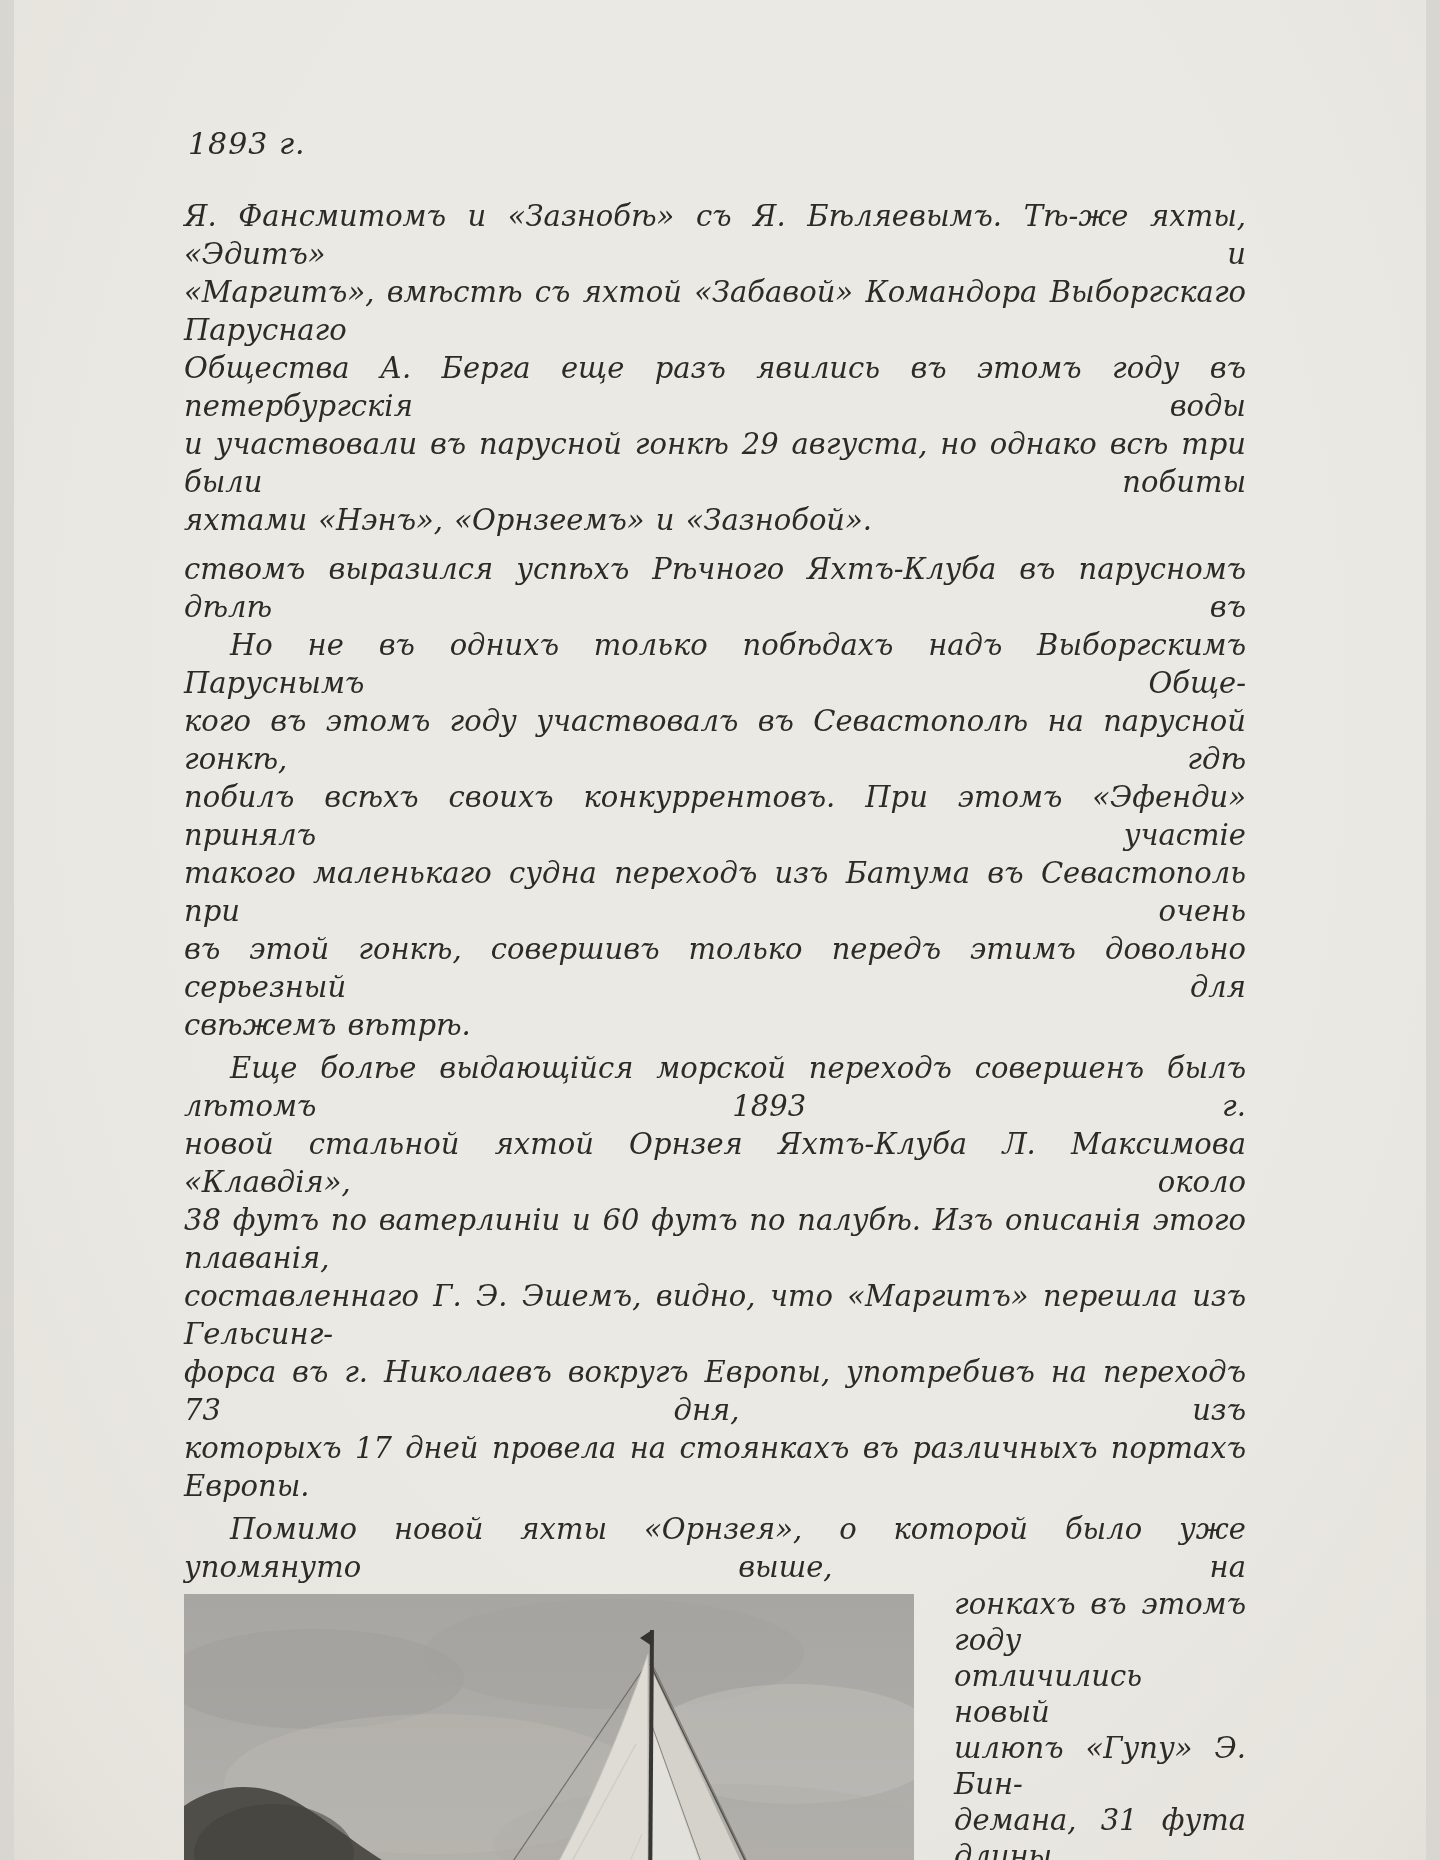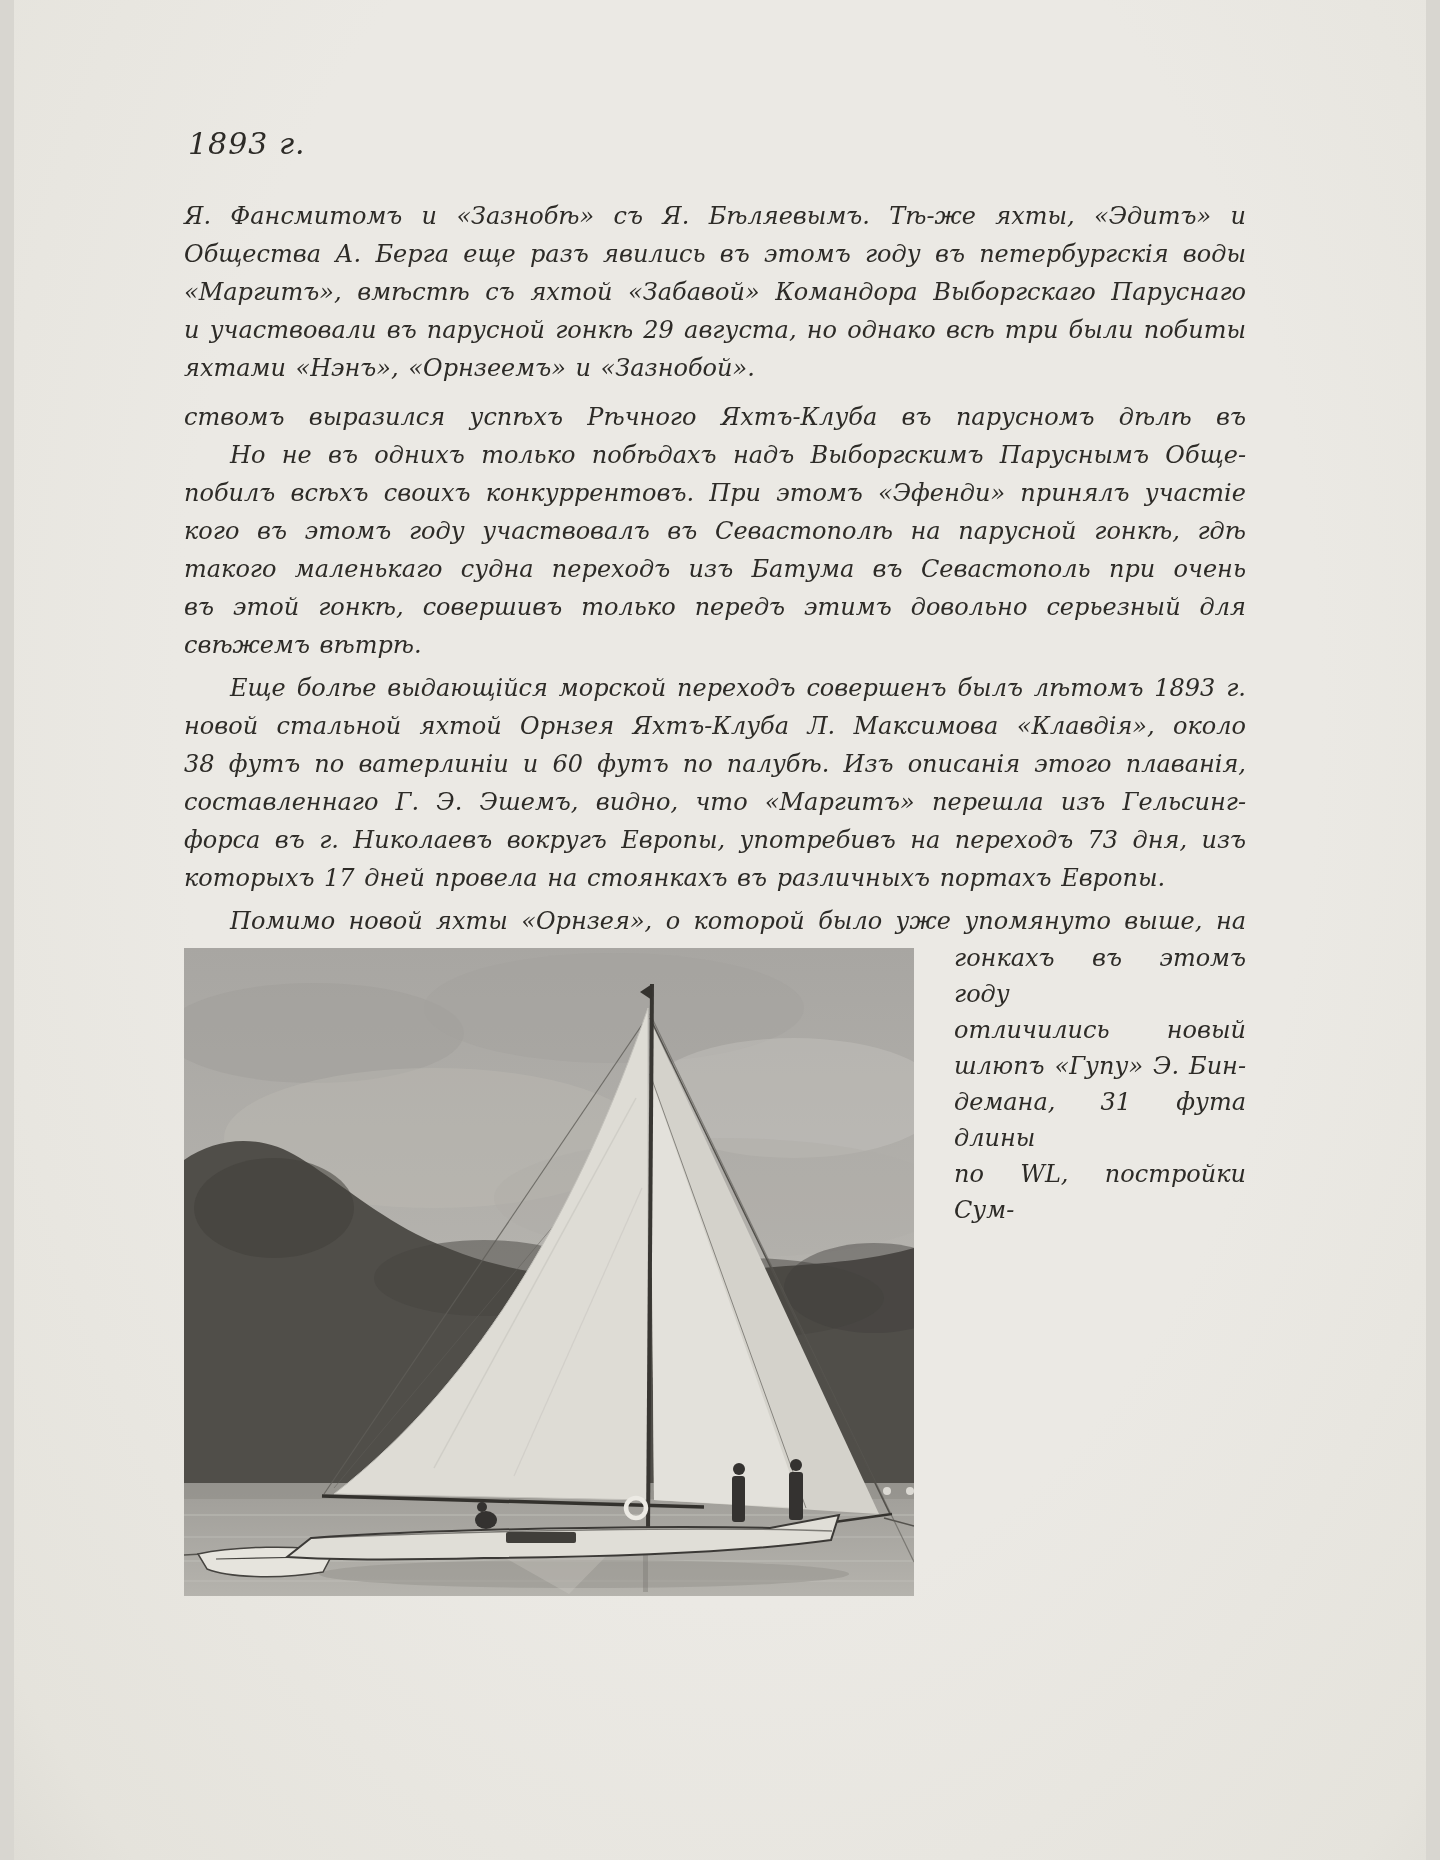--- a/index.html
+++ b/index.html
@@ -19,21 +19,21 @@
     margin:126px 0 0 4px;
     font-size:30px;
     letter-spacing:1px;
   }
   .para{margin:0;}
   .p1{margin-top:36px;}
   .p2{margin-top:11px;}
   .p3{margin-top:5px;}
   .p4{margin-top:5px;}
   .ln{
-    font-size:24px;
+    font-size:29px;
     line-height:38px;
     text-align:justify;
     text-align-last:justify;
     word-spacing:2px;
     white-space:normal;
   }
   .ln.end{text-align-last:left;}
   .ln.ind{text-indent:46px;}
   .rc{line-height:36px;}
   .figwrap{
@@ -50,31 +50,31 @@
 </head>
 <body>
 
 <div class="page">
   <div class="content">
 
     <div class="hdr">1893 г.</div>
 
     <div class="para p1">
       <div class="ln">Я. Фансмитомъ и «Зазнобѣ» съ Я. Бѣляевымъ. Тѣ-же яхты, «Эдитъ» и</div>
+      <div class="ln">«Маргитъ», вмѣстѣ съ яхтой «Забавой» Командора Выборгскаго Паруснаго</div>
       <div class="ln">Общества А. Берга еще разъ явились въ этомъ году въ петербургскія воды</div>
-      <div class="ln">«Маргитъ», вмѣстѣ съ яхтой «Забавой» Командора Выборгскаго Паруснаго</div>
       <div class="ln">и участвовали въ парусной гонкѣ 29 августа, но однако всѣ три были побиты</div>
       <div class="ln end">яхтами «Нэнъ», «Орнзеемъ» и «Зазнобой».</div>
     </div>
 
     <div class="para p2">
       <div class="ln">ствомъ выразился успѣхъ Рѣчного Яхтъ-Клуба въ парусномъ дѣлѣ въ</div>
       <div class="ln ind">Но не въ однихъ только побѣдахъ надъ Выборгскимъ Паруснымъ Обще-</div>
+      <div class="ln">кого въ этомъ году участвовалъ въ Севастополѣ на парусной гонкѣ, гдѣ</div>
       <div class="ln">побилъ всѣхъ своихъ конкуррентовъ. При этомъ «Эфенди» принялъ участіе</div>
-      <div class="ln">кого въ этомъ году участвовалъ въ Севастополѣ на парусной гонкѣ, гдѣ</div>
       <div class="ln">такого маленькаго судна переходъ изъ Батума въ Севастополь при очень</div>
       <div class="ln">въ этой гонкѣ, совершивъ только передъ этимъ довольно серьезный для</div>
       <div class="ln end">свѣжемъ вѣтрѣ.</div>
     </div>
 
     <div class="para p3">
       <div class="ln ind">Еще болѣе выдающійся морской переходъ совершенъ былъ лѣтомъ 1893 г.</div>
       <div class="ln">новой стальной яхтой Орнзея Яхтъ-Клуба Л. Максимова «Клавдія», около</div>
       <div class="ln">38 футъ по ватерлиніи и 60 футъ по палубѣ. Изъ описанія этого плаванія,</div>
       <div class="ln">составленнаго Г. Э. Эшемъ, видно, что «Маргитъ» перешла изъ Гельсинг-</div>

